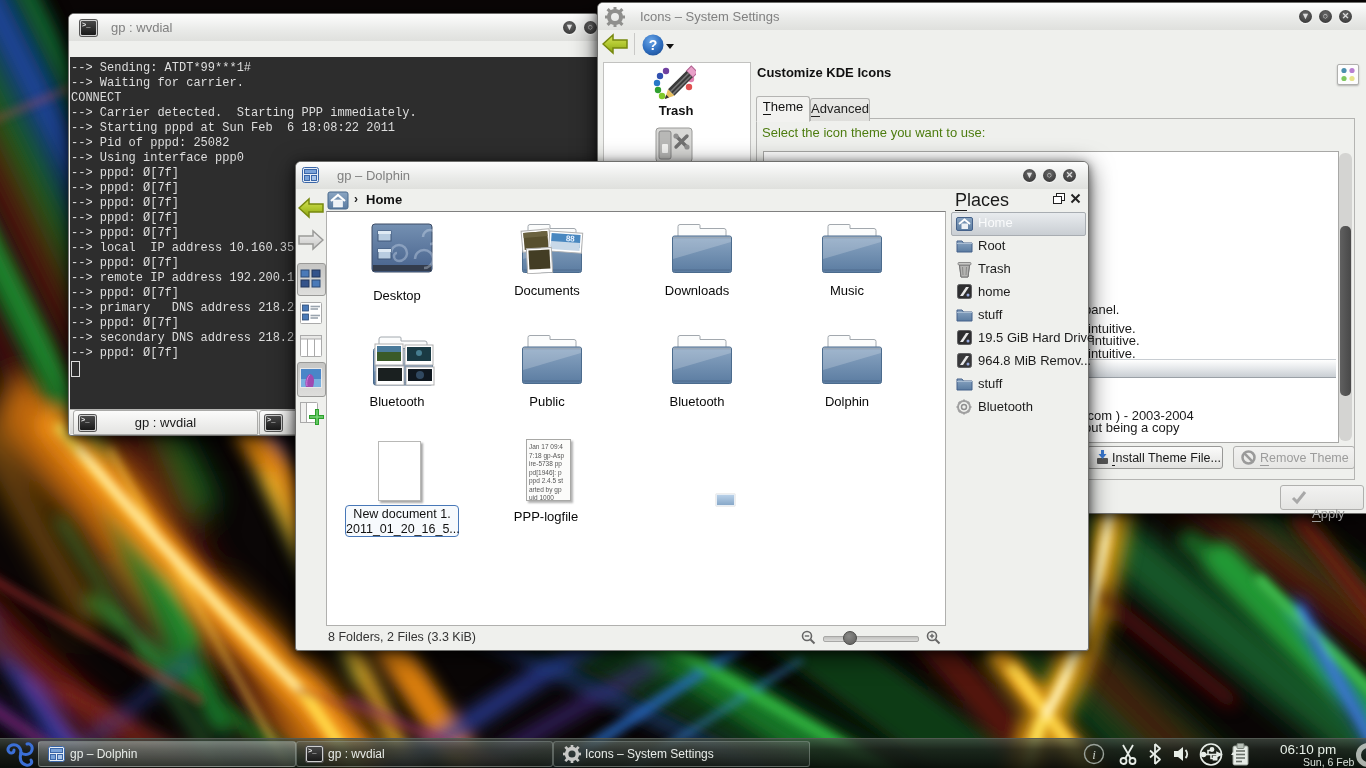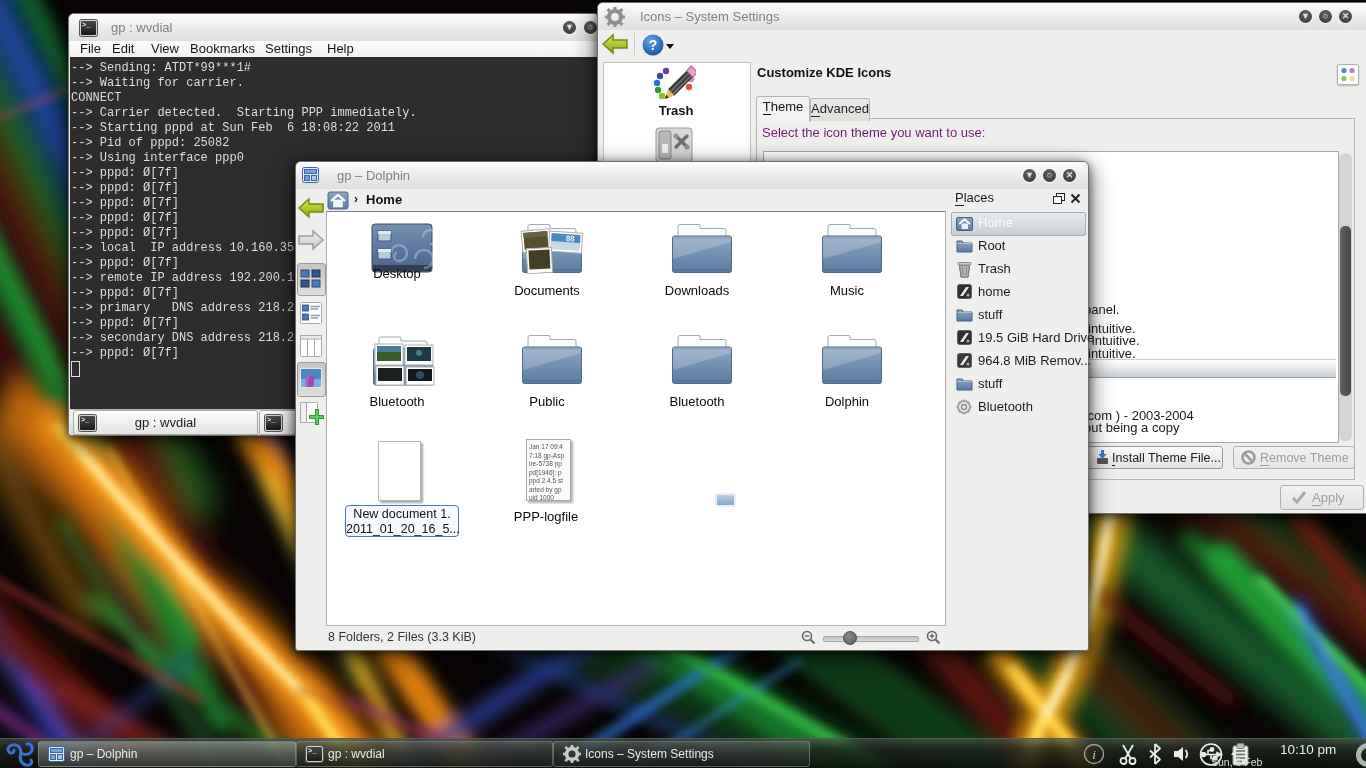--- a/index.html
+++ b/index.html
@@ -146,28 +146,20 @@
 <div id="kon" class="win" style="z-index:10">
  <div class="tbar"></div>
  <span class="kico" style="position:absolute;left:11px;top:6px"></span>
  <div class="ttxt" style="left:42px;">gp : wvdial</div>
  <div class="wbtn" style="left:494px;top:7px">
       <span>▼</span>
     </div>
  <div class="wbtn" style="left:515px;top:7px">
       <span>○</span>
     </div>
- <div class="menu">
-  <span style="left:10px">File</span>
-      <span style="left:42px">Edit</span>
-  <span style="left:81px">View</span>
-      <span style="left:120px">Bookmarks</span>
-  <span style="left:195px">Settings</span>
-      <span style="left:257px">Help</span>
- </div>
  <div id="kterm">--&gt; Sending: ATDT*99***1#
 --&gt; Waiting for carrier.
 CONNECT
 --&gt; Carrier detected.  Starting PPP immediately.
 --&gt; Starting pppd at Sun Feb  6 18:08:22 2011
 --&gt; Pid of pppd: 25082
 --&gt; Using interface ppp0
 --&gt; pppd: Ø[7f]
 --&gt; pppd: Ø[7f]
 --&gt; pppd: Ø[7f]
@@ -284,21 +276,21 @@
           <circle cx="14" cy="5.5" r="2.6" fill="#b87fd0"></circle>
           <circle cx="6" cy="13.5" r="2.6" fill="#7fc860"></circle>
           <circle cx="14" cy="13.5" r="2.6" fill="#e8e48a"></circle>
         </g>
       </svg>
  </div>
 
  <div class="abs" style="left:158px;top:115px;width:597px;height:360px;border:1px solid #b4b4b2;background:#eff0ed"></div>
  <div class="abs" style="left:212px;top:95px;width:58px;height:20px;background:linear-gradient(#e9e9e7,#dededb);border:1px solid #b4b4b2;border-bottom:none;border-radius:3px 3px 0 0;text-align:center;font-size:13px;color:#222;padding-top:2px"><span style="border-bottom:1px solid #222">A</span>dvanced</div>
  <div class="abs" style="left:158px;top:93px;width:52px;height:22px;background:#f2f2f0;border:1px solid #b4b4b2;border-bottom:1px solid #f2f2f0;border-radius:3px 3px 0 0;text-align:center;font-size:13px;color:#111;padding-top:2px"><span style="border-bottom:1px solid #111">T</span>heme</div>
- <div class="abs" style="left:164px;top:122px;font-size:13px;color:#701a75">Select the icon theme you want to use:</div>
+ <div class="abs" style="left:164px;top:122px;font-size:13px;color:#4d7c0f">Select the icon theme you want to use:</div>
 
  <div class="abs" style="left:165px;top:148px;width:574px;height:290px;background:#fff;border:1px solid #a8a8a6"></div>
  <div class="abs" style="left:741px;top:150px;width:13px;height:288px;background:#d4d4d2;border-radius:6px"></div>
  <div class="abs" style="left:742px;top:223px;width:11px;height:170px;background:linear-gradient(90deg,#606060,#484848);border-radius:5px"></div>
  <div class="abs" style="left:486px;top:299px;font-size:13px;color:#1a1a1a">panel.</div>
  <div class="abs" style="left:490px;top:318px;font-size:13px;color:#1a1a1a">intuitive.</div>
  <div class="abs" style="left:483px;top:330px;font-size:13px;color:#1a1a1a">e intuitive.</div>
  <div class="abs" style="left:490px;top:343px;font-size:13px;color:#1a1a1a">intuitive.</div>
  <div class="abs" style="left:166px;top:356px;width:572px;height:17px;background:linear-gradient(#ffffff,#e2e5e8 55%,#c9ced3);border-top:1px solid #c8cdd2;border-bottom:1px solid #9aa0a6"></div>
  <div class="abs" style="left:486px;top:405px;font-size:13px;color:#1a1a1a">.com ) - 2003-2004</div>
@@ -315,21 +307,21 @@
   <svg class="abs" style="left:7px;top:3px" width="15" height="15" viewBox="0 0 15 15">
         <circle cx="7.5" cy="7.5" r="6" fill="none" stroke="#9a9a9a" stroke-width="2.5"></circle>
         <line x1="3.2" y1="3.2" x2="11.8" y2="11.8" stroke="#9a9a9a" stroke-width="2.5"></line>
       </svg>
   <span style="position:absolute;left:26px;top:3.5px;font-size:12.5px;color:#9c9c9c;white-space:nowrap"><span style="border-bottom:1px solid #9c9c9c">R</span>emove Theme</span>
  </div>
  <div class="abs" style="left:682px;top:482px;width:82px;height:23px;background:linear-gradient(#f2f2f1,#e4e4e2);border:1px solid #b0b0ae;border-radius:3px;">
   <svg class="abs" style="left:10px;top:4px" width="16" height="15" viewBox="0 0 16 15">
         <path d="M2,8 L6,12 L14,2" fill="none" stroke="#a8a8a8" stroke-width="3"></path>
       </svg>
-  <span style="position:absolute;left:31px;top:4px;font-size:13px;color:#9c9c9c"><span style="border-bottom:1px solid #9c9c9c">A</span>pply</span>
+  <span style="position:absolute;left:31px;top:20px;font-size:13px;color:#9c9c9c"><span style="border-bottom:1px solid #9c9c9c">A</span>pply</span>
  </div>
 </div>
 
 <div id="dol" class="win" style="z-index:30">
  <div class="tbar"></div>
  <svg class="abs" style="left:6px;top:5px" width="17" height="16" viewBox="0 0 17 16">
   <rect x="0.5" y="0.5" width="16" height="15" rx="2" fill="#e8eef6" stroke="#3a66a8"></rect>
   <rect x="2.5" y="2.5" width="12" height="4" fill="#7aa2d8" stroke="#3a66a8" stroke-width="1"></rect>
   <rect x="2.5" y="8.5" width="5" height="5" fill="#7aa2d8" stroke="#3a66a8" stroke-width="1"></rect>
   <rect x="9.5" y="8.5" width="5" height="5" fill="#a8c4e8" stroke="#3a66a8" stroke-width="1"></rect>
@@ -445,21 +437,21 @@
         <rect x="7" y="25" width="25" height="25" fill="#fff" stroke="#b0b0b0"></rect>
         <rect x="9" y="27" width="21" height="19" fill="#433d24"></rect>
       </g>
  </svg>
  <svg class="abs" style="left:374px;top:61px" width="64" height="51" viewBox="0 0 64 51">
       <use href="#fold"></use>
     </svg>
  <svg class="abs" style="left:524px;top:61px" width="64" height="51" viewBox="0 0 64 51">
       <use href="#fold"></use>
     </svg>
- <div class="lab" style="left:31px;top:104px">Desktop</div>
+ <div class="lab" style="left:31px;top:126px">Desktop</div>
  <div class="lab" style="left:181px;top:121px">Documents</div>
  <div class="lab" style="left:331px;top:121px">Downloads</div>
  <div class="lab" style="left:481px;top:121px">Music</div>
 
  <svg class="abs" style="left:75px;top:172px" width="64" height="52" viewBox="0 0 64 52">
       <use href="#fold" y="1"></use>
   <g>
         <rect x="4" y="10" width="28" height="21" fill="#fff" stroke="#b0b0b0"></rect>
         <rect x="6" y="12" width="24" height="15" fill="#3a5a28"></rect>
         <rect x="6" y="12" width="24" height="6" fill="#4a7a9a"></rect>
@@ -492,21 +484,21 @@
  <div class="lab" style="left:181px;top:232px">Public</div>
  <div class="lab" style="left:331px;top:232px">Bluetooth</div>
  <div class="lab" style="left:481px;top:232px">Dolphin</div>
 
  <div class="abs" style="left:82px;top:279px;width:41px;height:58px;background:#fff;border:1px solid #b8b8b6;box-shadow:1.5px 1.5px 2px rgba(0,0,0,.35)"></div>
  <div class="abs" style="left:49px;top:343px;width:112px;height:29px;border:1px solid #4878b8;border-radius:4px;background:rgba(232,240,250,.35);text-align:center;font-size:12.5px;color:#111;line-height:14.5px;padding-top:1px">New document 1.<br>2011_01_20_16_5...</div>
  <div class="abs" style="left:230px;top:277px;width:45px;height:62px;background:#fbfbfa;border:1px solid #a8a8a6;box-shadow:1.5px 1.5px 2px rgba(0,0,0,.3);font-family:'Liberation Sans';font-size:6.5px;color:#555;line-height:8.5px;padding:3px 2px;overflow:hidden;box-sizing:border-box">Jan 17 09:4 7:18 gp-Asp ire-5738 pp pd[1946]: p ppd 2.4.5 st arted by gp uid 1000</div>
  <div class="lab" style="left:180px;top:347px">PPP-logfile</div>
  <div class="abs" style="left:420px;top:332px;width:17px;height:10px;background:linear-gradient(#b8d0e8,#88a8c8);border:1px solid #e8eef4;box-shadow:0 0 1px #999"></div>
 
- <div class="abs" style="left:659px;top:28px;font-size:13px;color:#1a1a1a"><span style="border-bottom:1px solid #1a1a1a">P</span>laces</div>
+ <div class="abs" style="left:659px;top:28px;font-size:18px;color:#1a1a1a"><span style="border-bottom:1px solid #1a1a1a">P</span>laces</div>
  <svg class="abs" style="left:757px;top:31px" width="12" height="11" viewBox="0 0 12 11">
       <rect x="3.5" y="0.5" width="8" height="7" fill="#fff" stroke="#222"></rect>
       <rect x="0.5" y="3.5" width="8" height="7" fill="#fff" stroke="#222"></rect>
     </svg>
  <svg class="abs" style="left:774px;top:31px" width="11" height="11" viewBox="0 0 11 11">
       <g stroke="#222" stroke-width="2">
         <line x1="1.5" y1="1.5" x2="9.5" y2="9.5"></line>
         <line x1="9.5" y1="1.5" x2="1.5" y2="9.5"></line>
       </g>
     </svg>
@@ -667,18 +659,18 @@
   <rect x="3" y="4" width="15" height="19" rx="1.5" fill="#e6ece6" stroke="#9aa29a"></rect>
   <rect x="7" y="1.5" width="7" height="5" rx="1" fill="#b8c0b8" stroke="#788078"></rect>
   <g stroke="#69716a" stroke-width="1.6">
         <line x1="6" y1="9" x2="15" y2="9"></line>
         <line x1="6" y1="12.5" x2="15" y2="12.5"></line>
         <line x1="6" y1="16" x2="15" y2="16"></line>
         <line x1="6" y1="19.5" x2="12" y2="19.5"></line>
       </g>
   <path d="M3,10 l-2,3 5,0 z" fill="#e6ece6"></path>
  </svg>
- <div class="abs" style="left:1280px;top:3px;font-size:13.5px;color:#e8f0e8;">10:10 pm</div>
- <div class="abs" style="left:1211px;top:17px;font-size:10.5px;color:#d8e0d8;text-align:right;">Sun, 6 Feb</div>
+ <div class="abs" style="left:1280px;top:3px;font-size:13.5px;color:#e8f0e8;">06:10 pm</div>
+ <div class="abs" style="left:1303px;top:17px;font-size:10.5px;color:#d8e0d8;text-align:right;">Sun, 6 Feb</div>
  <svg class="abs" style="left:1342px;top:2px" width="26" height="28" viewBox="0 0 26 28">
   <path d="M26,2 a12,12 0 0 0 -12,12 a12,12 0 0 0 12,12 z M26,7 a7,7 0 0 0 0,14 z" fill="#c8cec8" opacity=".85" fill-rule="evenodd"></path>
  </svg>
 </div>
 
 </body></html>

